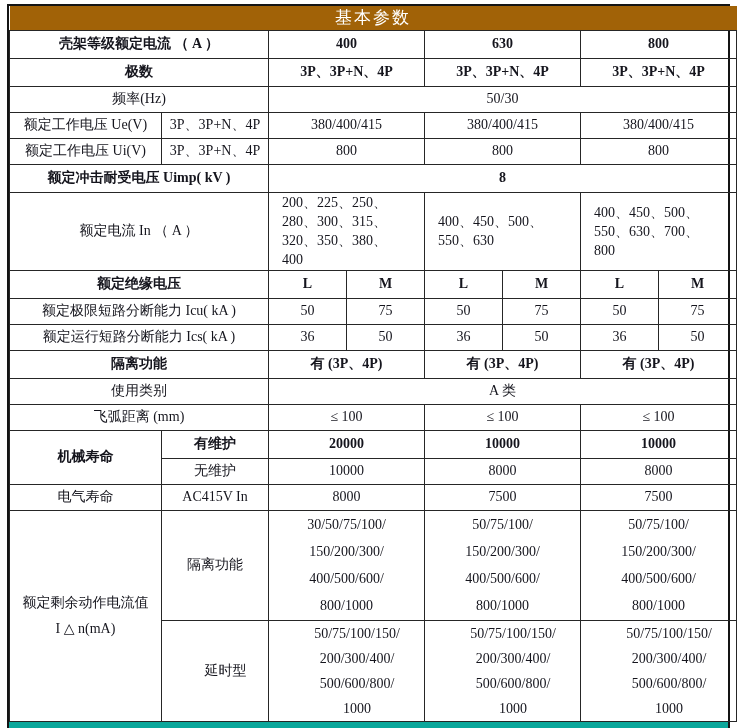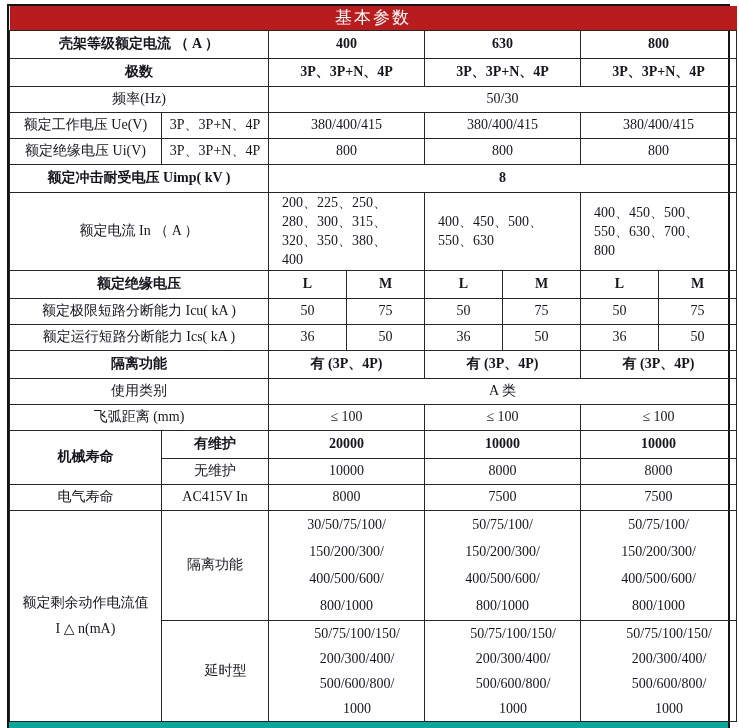--- a/index.html
+++ b/index.html
@@ -49,21 +49,21 @@
     <col style="width:78px">
         <col style="width:78px">
     <col style="width:78px">
         <col style="width:78px">
     <col style="width:78px">
         <col style="width:78px">
   </colgroup>
 
   <tbody>
         <tr>
-    <td colspan="8" class="title-cell" style="background: #b91c1c;">基本参数</td>
+    <td colspan="8" class="title-cell" style="background: #a16207;">基本参数</td>
   </tr>
 
   <tr class="h28">
     <td colspan="2">壳架等级额定电流 （ A ）</td>
     <td colspan="2">400</td>
     <td colspan="2">630</td>
     <td colspan="2">800</td>
   </tr>
 
   <tr class="h28">
@@ -80,21 +80,21 @@
 
   <tr class="h26">
     <td>额定工作电压 Ue(V)</td>
     <td>3P、3P+N、4P</td>
     <td colspan="2">380/400/415</td>
     <td colspan="2">380/400/415</td>
     <td colspan="2">380/400/415</td>
   </tr>
 
   <tr class="h26">
-    <td>额定绝缘电压 Ui(V)</td>
+    <td>额定工作电压 Ui(V)</td>
     <td>3P、3P+N、4P</td>
     <td colspan="2">800</td>
     <td colspan="2">800</td>
     <td colspan="2">800</td>
   </tr>
 
   <tr class="h28">
     <td colspan="2">额定冲击耐受电压 Uimp( kV )</td>
     <td colspan="6">8</td>
   </tr>

